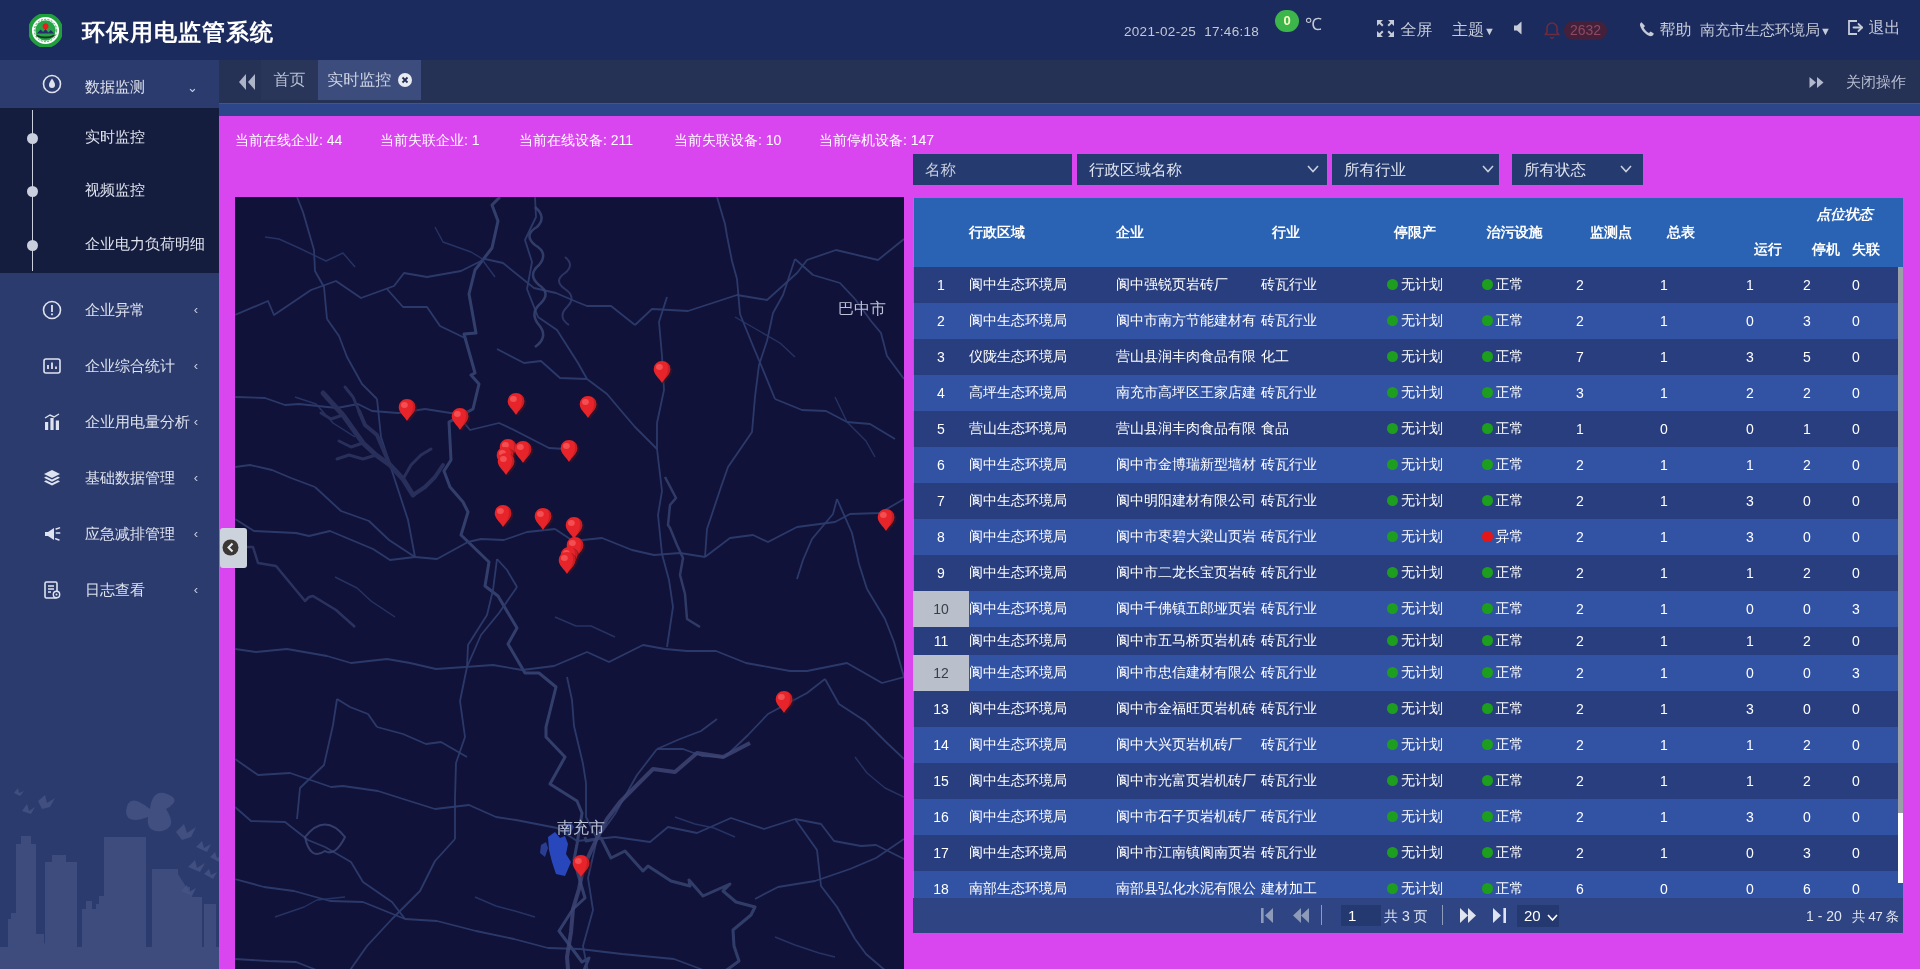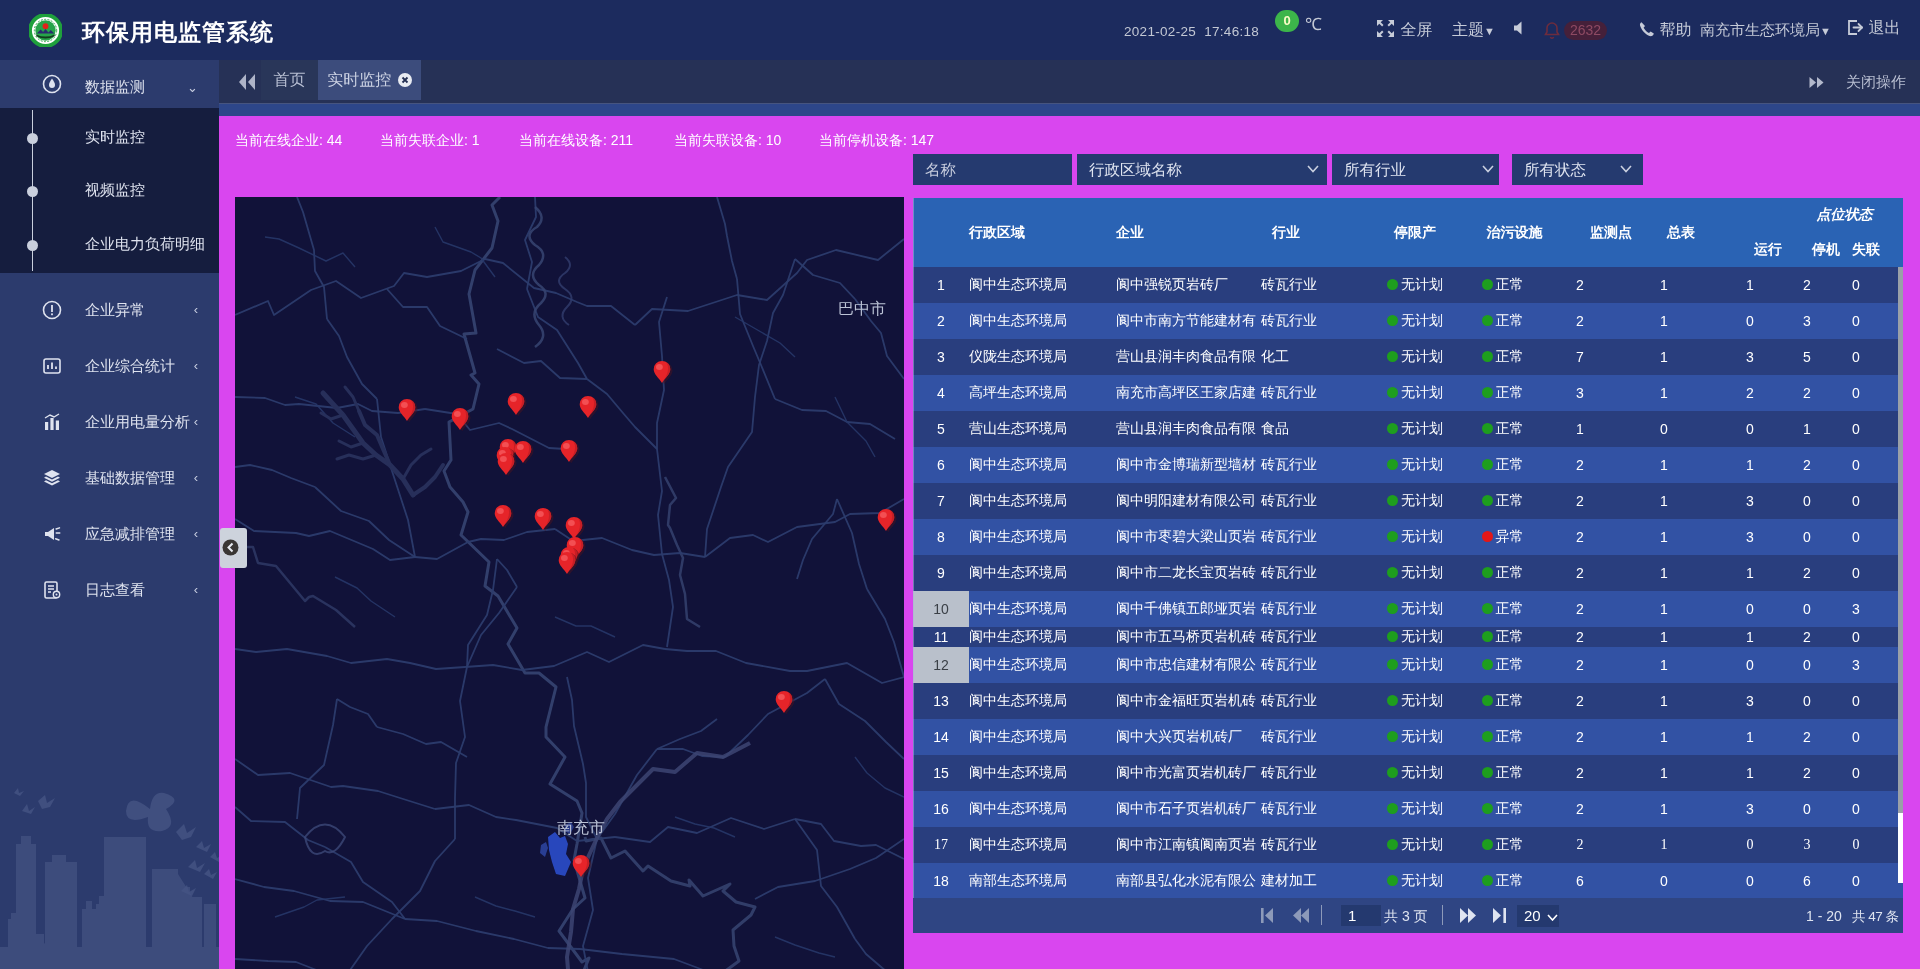--- a/index.html
+++ b/index.html
@@ -658,21 +658,21 @@
             <td>阆中千佛镇五郎垭页岩</td>
             <td>砖瓦行业</td>
             <td style="text-align:center;"><span class="dotg"></span>无计划</td>
             <td style="text-align:center;"><span class="dotg"></span>正常</td>
             <td style="text-align:center;">2</td>
             <td style="text-align:center;">1</td>
             <td style="text-align:center;">0</td>
             <td style="text-align:center;">0</td>
             <td style="text-align:center;">3</td>
           </tr>
-<tr class="odd" style="height:20px;">
+<tr class="odd" style="height:28px;">
             <td style="text-align:center;">11</td>
             <td>阆中生态环境局</td>
             <td>阆中市五马桥页岩机砖</td>
             <td>砖瓦行业</td>
             <td style="text-align:center;"><span class="dotg"></span>无计划</td>
             <td style="text-align:center;"><span class="dotg"></span>正常</td>
             <td style="text-align:center;">2</td>
             <td style="text-align:center;">1</td>
             <td style="text-align:center;">1</td>
             <td style="text-align:center;">2</td>
@@ -736,21 +736,21 @@
             <td>阆中市石子页岩机砖厂</td>
             <td>砖瓦行业</td>
             <td style="text-align:center;"><span class="dotg"></span>无计划</td>
             <td style="text-align:center;"><span class="dotg"></span>正常</td>
             <td style="text-align:center;">2</td>
             <td style="text-align:center;">1</td>
             <td style="text-align:center;">3</td>
             <td style="text-align:center;">0</td>
             <td style="text-align:center;">0</td>
           </tr>
-<tr class="odd" style="height:36px;font-family:Liberation Serif, serif;">
+<tr class="odd" style="height:36px;">
             <td style="text-align:center;">17</td>
             <td>阆中生态环境局</td>
             <td>阆中市江南镇阆南页岩</td>
             <td>砖瓦行业</td>
             <td style="text-align:center;"><span class="dotg"></span>无计划</td>
             <td style="text-align:center;"><span class="dotg"></span>正常</td>
             <td style="text-align:center;">2</td>
             <td style="text-align:center;">1</td>
             <td style="text-align:center;">0</td>
             <td style="text-align:center;">3</td>

